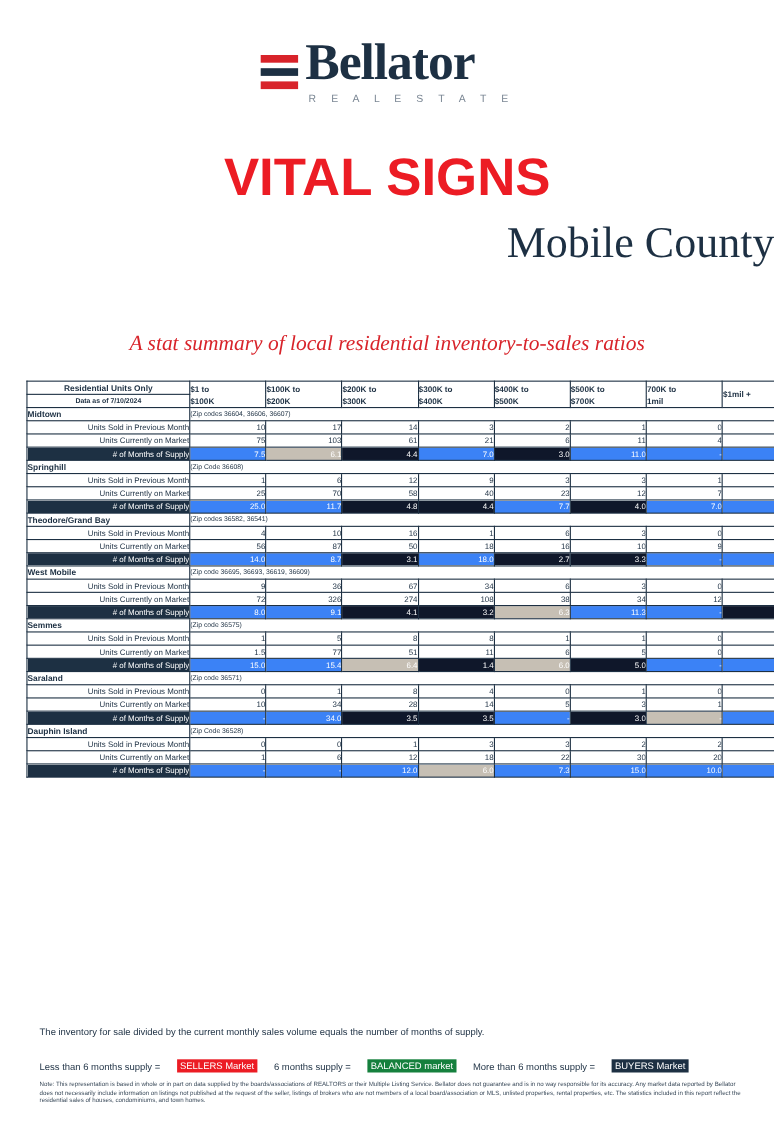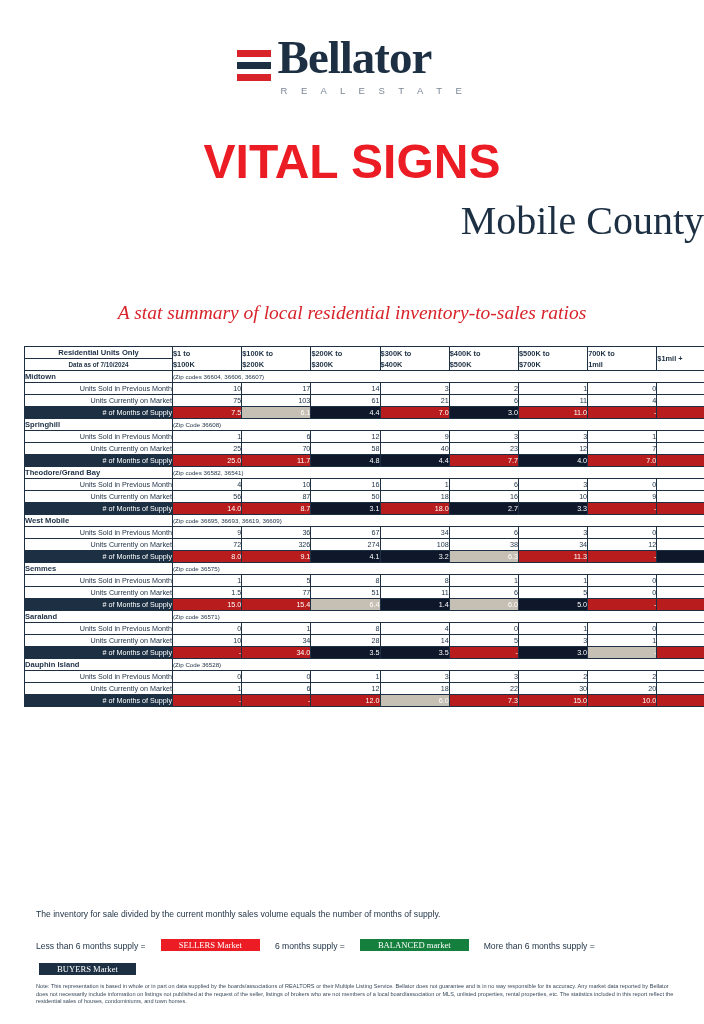--- a/index.html
+++ b/index.html
@@ -161,21 +161,21 @@
 
   
   .sup {
     text-align: right;
     padding-right: 4px;
     font-size: 7.2px;
     font-weight: normal;
   }
   .sup.sellers { background: #0f172a; color: #ffffff; }
   .sup.balanced { background: #c6bfb4; color: #ffffff; }
-  .sup.buyers { background: #b91c1c; color: #ffffff; }
+  .sup.buyers { background: #3b82f6; color: #ffffff; }
 
   .rowlabel-sup {
     text-align: right;
     padding-right: 4px;
     font-size: 7.2px;
     background: #1d3043;
     color: #ffffff;
   }
 
   
@@ -193,25 +193,24 @@
   .foot-key {
     font-size: 8.6px;
     color: #1d3043;
     display: flex;
     align-items: flex-end;
     flex-wrap: wrap;
     gap: 12px;
   }
   .chip {
     color: #ffffff;
-    padding: 1px 18px;
+    padding: 1px 3px;
     margin: 0 3px;
     font-size: 8.6px;
     display: inline-block;
-    font-family: Liberation Serif, serif;
   }
   .chip.sellers { background: #ec1c24; }
   .chip.balanced { background: #15803d; }
   .chip.buyers { background: #1d3043; }
   .disclaimer {
     margin-top: 8px;
     font-size: 5.6px;
     line-height: 7.6px;
     color: #3a4a5a;
   }

